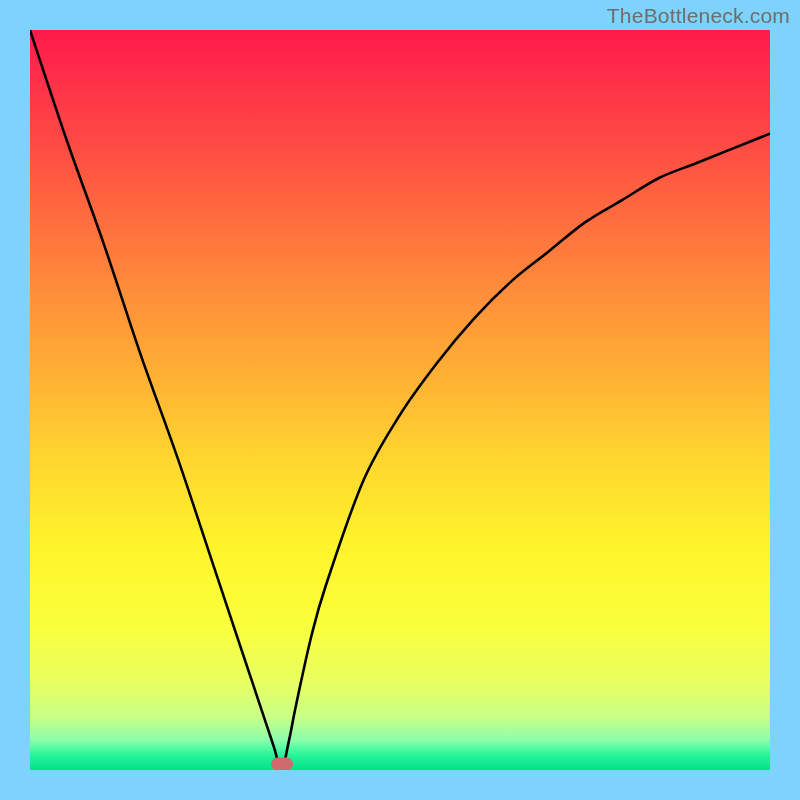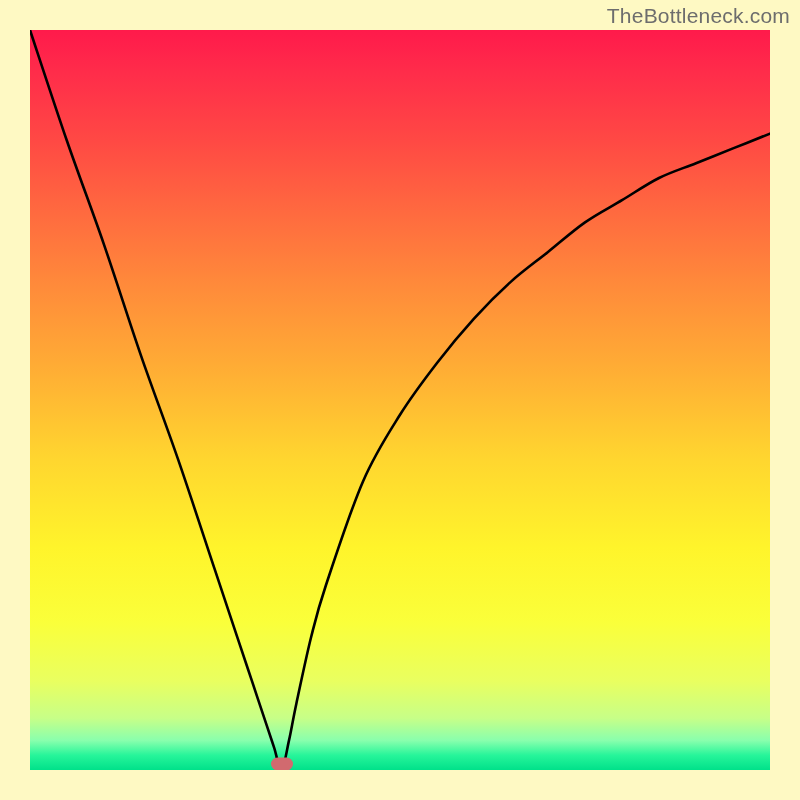--- a/index.html
+++ b/index.html
@@ -7,21 +7,21 @@
     padding: 0;
     width: 800px;
     height: 800px;
     background: #000;
     overflow: hidden;
     font-family: Arial, Helvetica, sans-serif;
   }
   .frame {
     position: absolute;
     inset: 0;
-    background: #fef9c3;
+    background: #7dd3fc;
     text-align: right;
   }
   .plot-area {
     position: absolute;
     left: 30px;
     top: 30px;
     width: 740px;
     height: 740px;
     overflow: hidden;
   }

